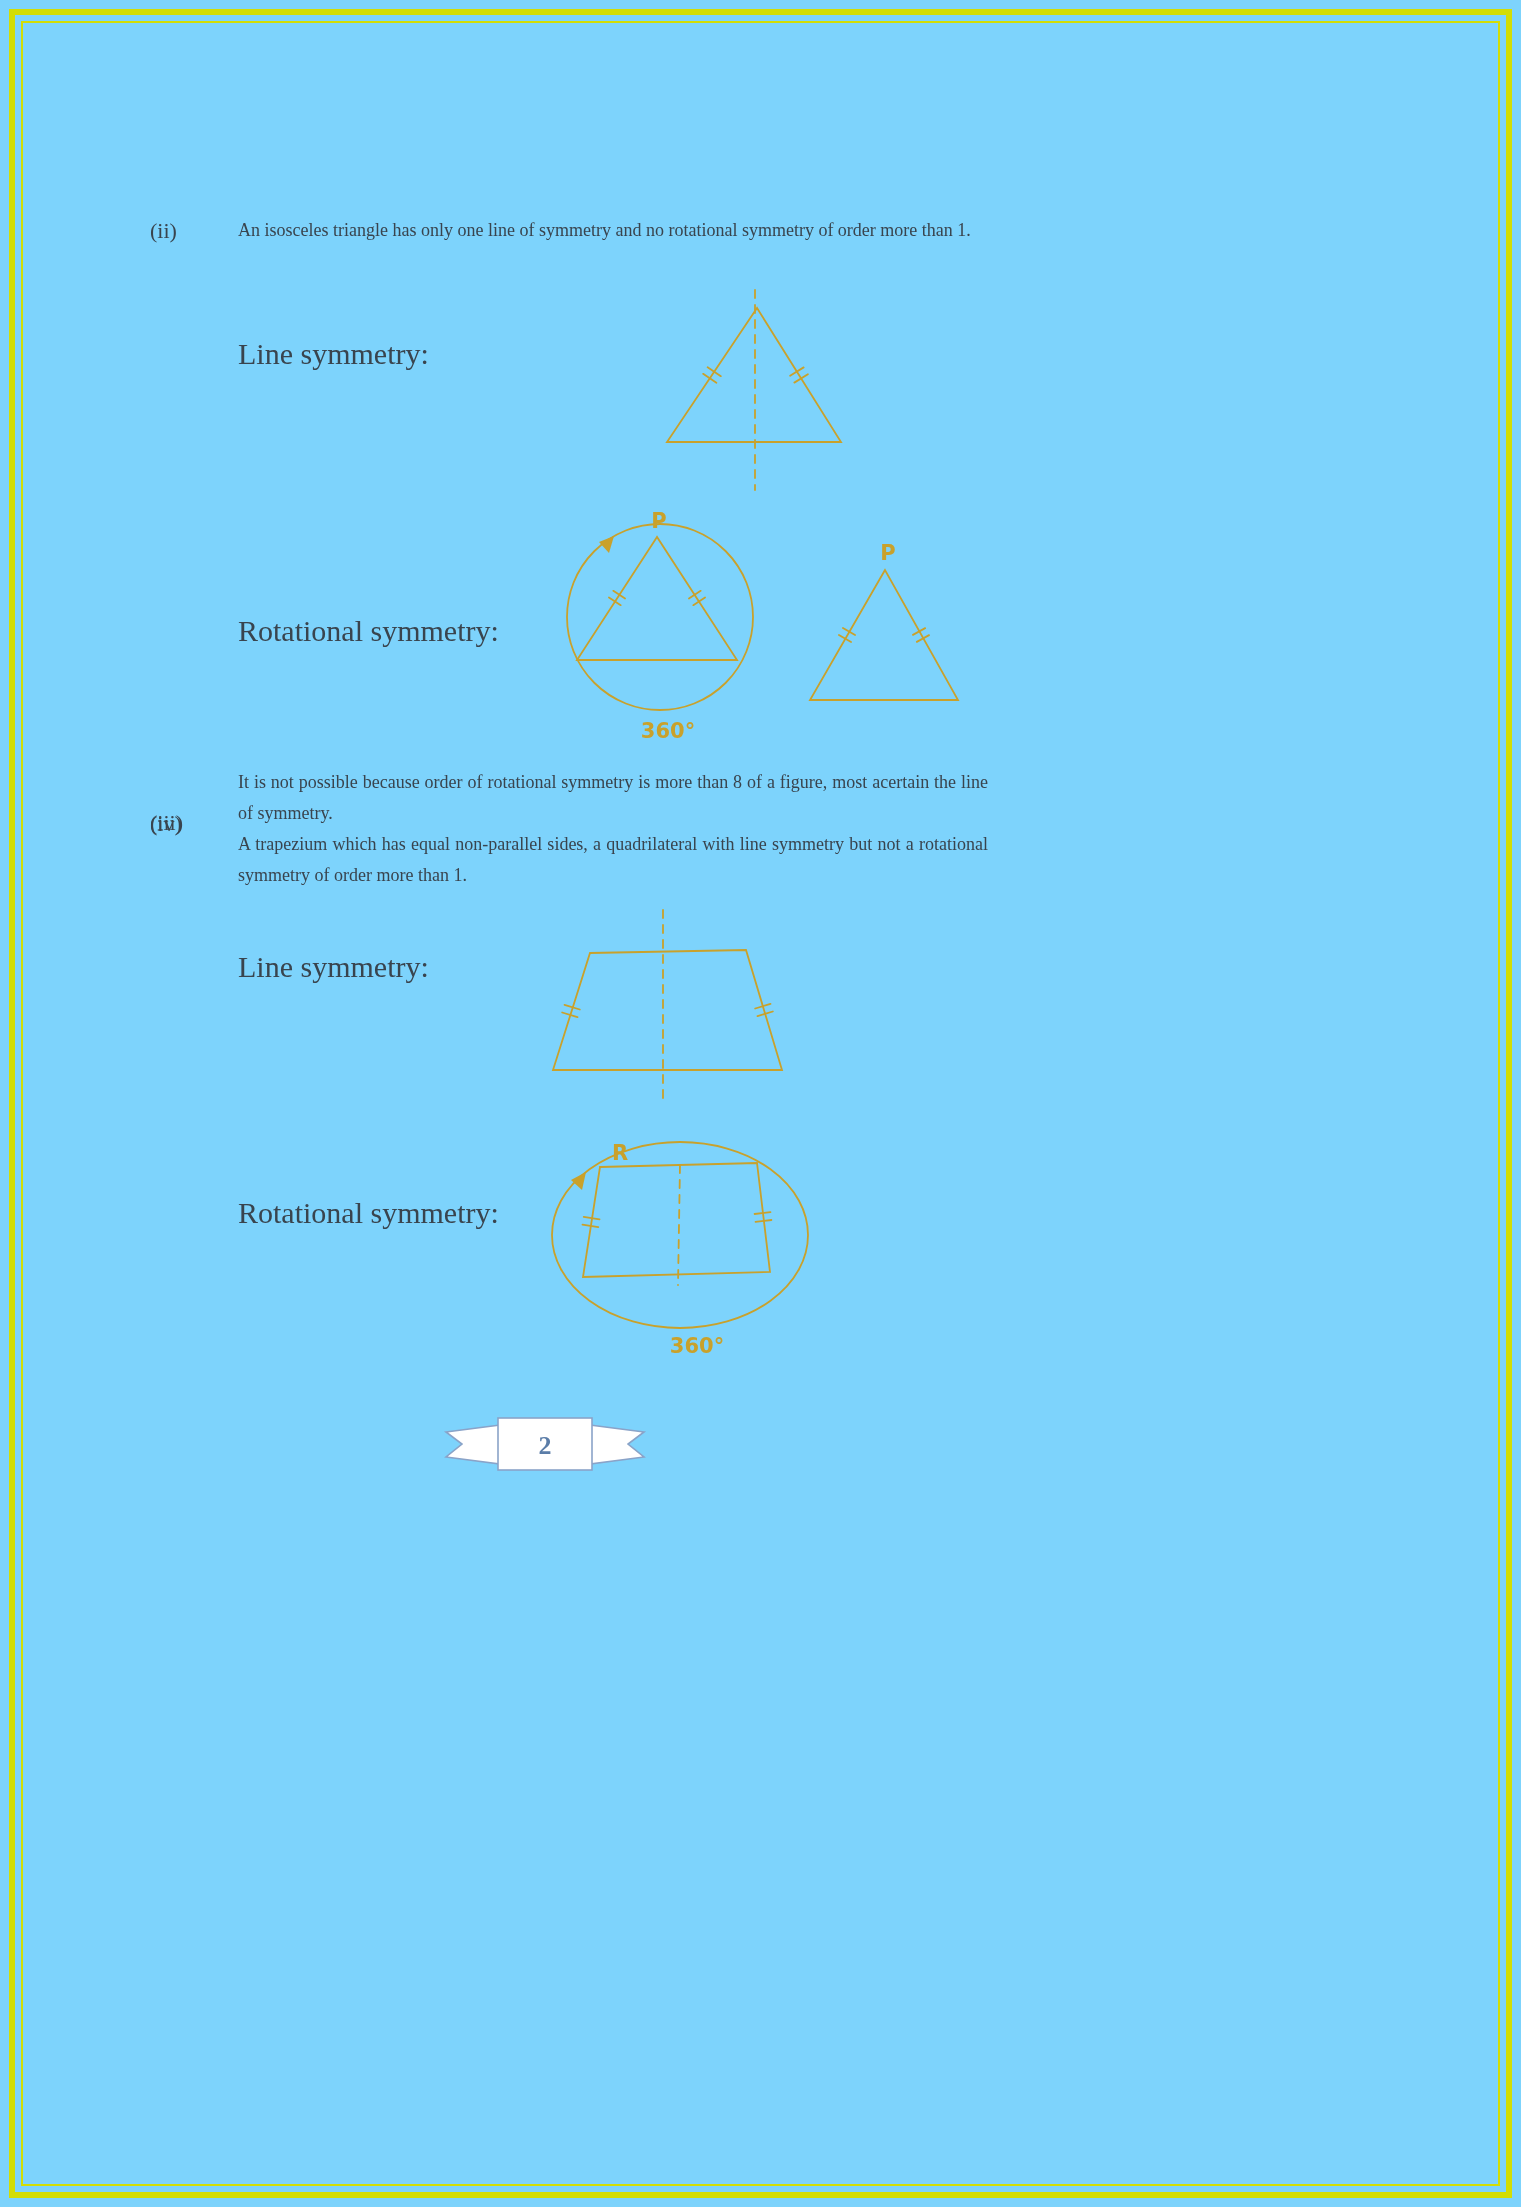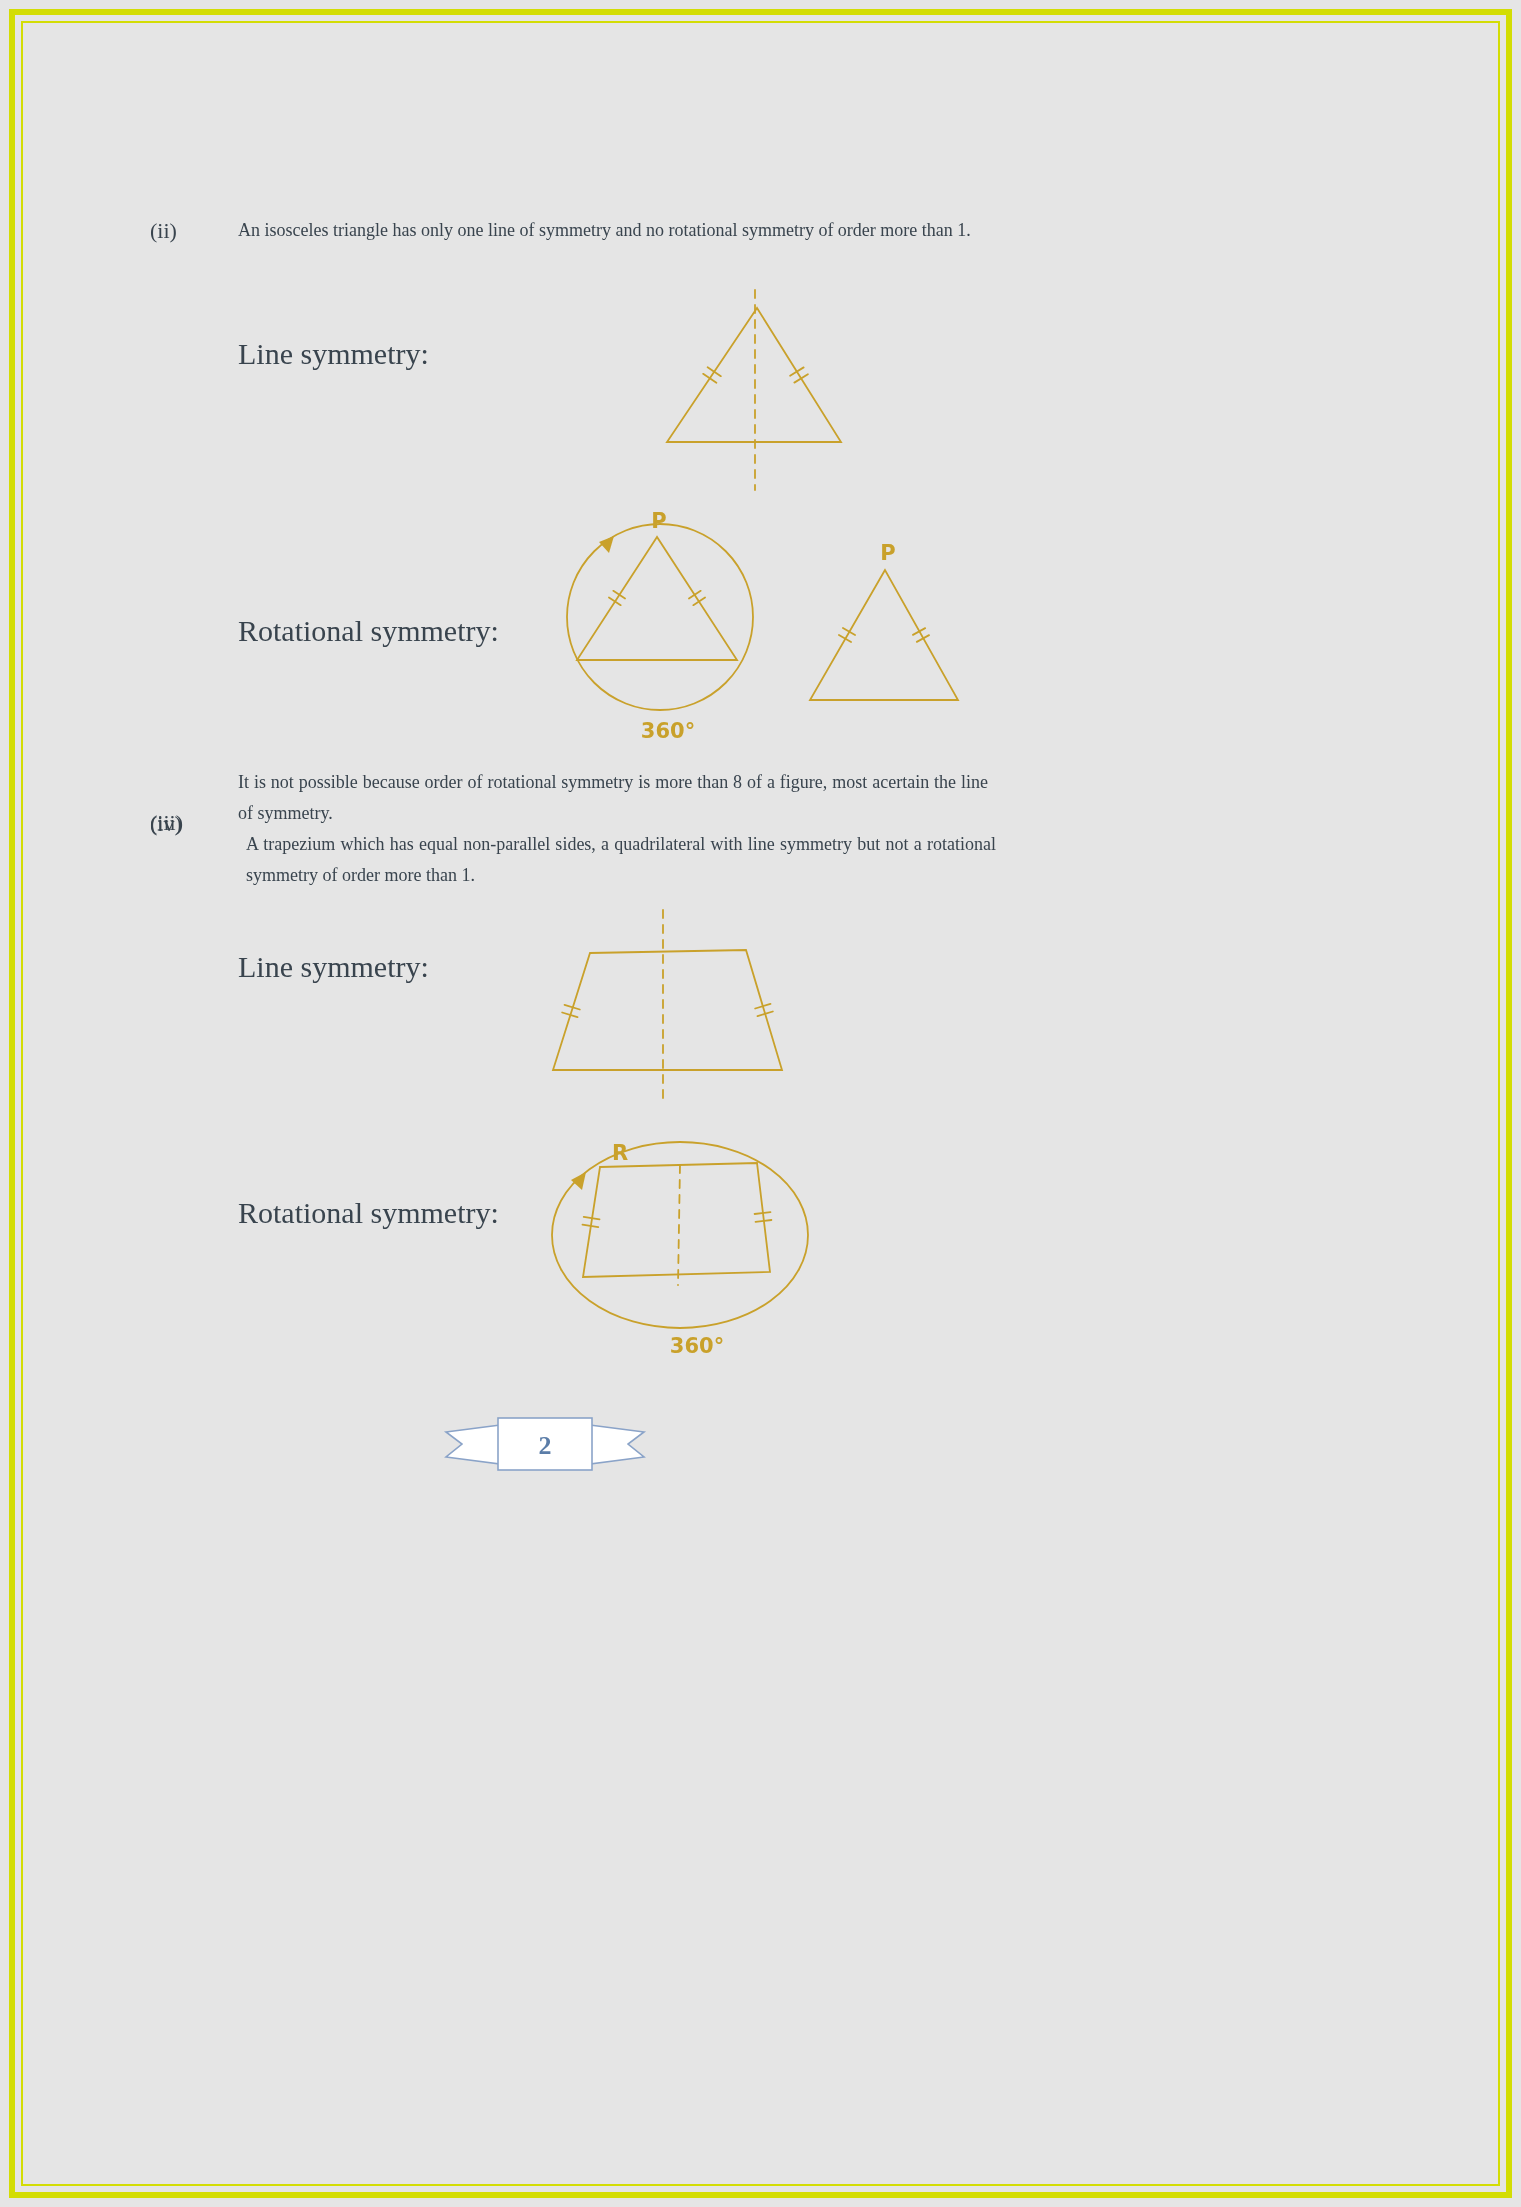--- a/index.html
+++ b/index.html
@@ -1,20 +1,20 @@
 <!DOCTYPE html>
 <html><head>
 <meta charset="utf-8">
 <style>
   * { margin:0; padding:0; box-sizing:border-box; }
   html,body { background:#ffffff; }
   body { font-family:"Liberation Serif", serif; }
   .page {
     position:relative; width:1521px; height:2207px;
-    background:#e5e5e5; overflow:hidden; margin:0 auto;
+    background:#7dd3fc; overflow:hidden; margin:0 auto;
   }
   .border-outer { position:absolute; inset:9px; border:6px solid #d3dd04; pointer-events:none; }
   .border-inner { position:absolute; inset:21px; border:2px solid #d3dd04; pointer-events:none; }
   .marker {
     position:absolute; left:150px; width:80px;
     font-size:22px; line-height:31px; color:#39444e;
   }
   .para {
     position:absolute; left:238px; width:750px;
     font-size:18px; line-height:31px; color:#39444e;
@@ -92,21 +92,21 @@
       <line x1="-4" y1="-7" x2="-4" y2="7"></line>
         <line x1="4" y1="-7" x2="4" y2="7"></line>
     </g>
     <text x="333" y="60" text-anchor="middle">P</text>
   </svg>
 
   <div class="marker" style="top:767px;margin-top:40px;">(iii)</div>
   <div class="para" style="top:767px;">It is not possible because order of rotational symmetry is more than 8 of a figure, most acertain the line of symmetry.</div>
 
   <div class="marker" style="top:808px;">(iv)</div>
-  <div class="para" style="top:829px;margin-left:8px;">A trapezium which has equal non-parallel sides, a quadrilateral with line symmetry but not a rotational symmetry of order more than 1.</div>
+  <div class="para" style="top:829px;">A trapezium which has equal non-parallel sides, a quadrilateral with line symmetry but not a rotational symmetry of order more than 1.</div>
 
   <div class="caption" style="top:951px;">Line symmetry:</div>
 
   <svg class="fig" style="left:520px; top:905px;" width="300" height="210" viewBox="0 0 300 210">
     <line class="dashed" x1="143" y1="5" x2="143" y2="198"></line>
     <path d="M70,48 L226,45 L262,165 L33,165 Z"></path>
     <g transform="translate(51,106) rotate(107)">
       <line x1="-4" y1="-8" x2="-4" y2="8"></line>
         <line x1="4" y1="-8" x2="4" y2="8"></line>
     </g>

